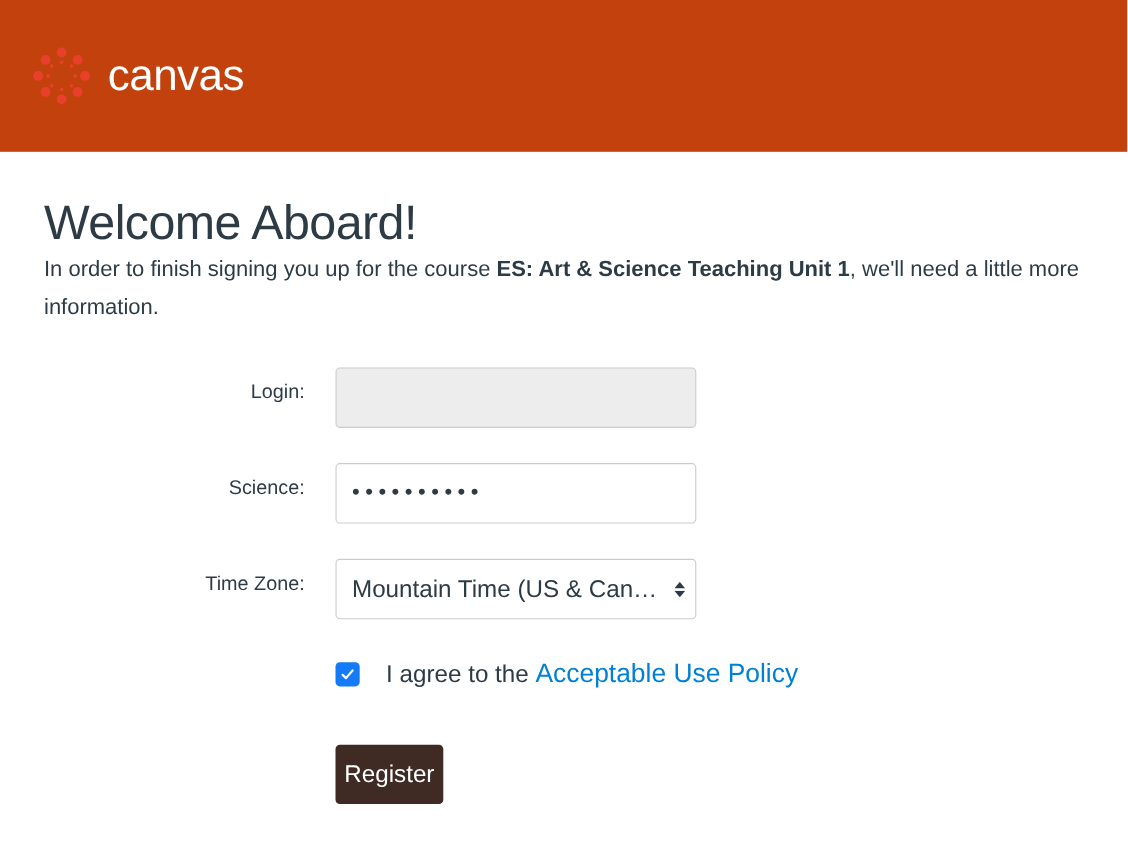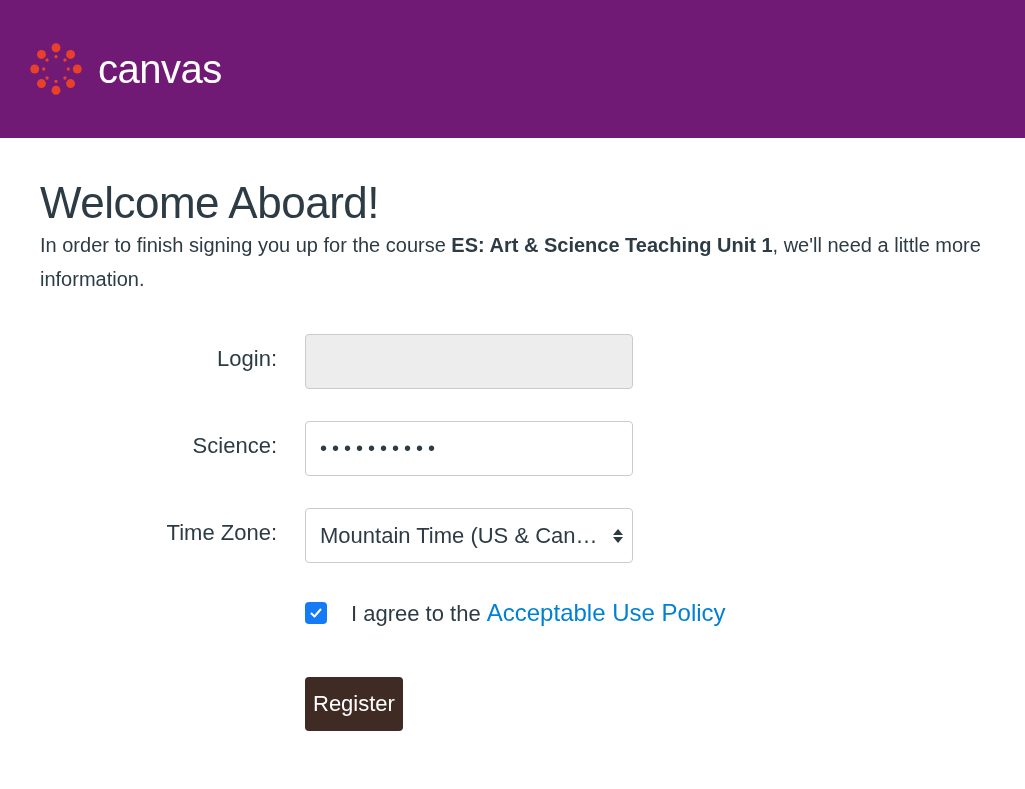--- a/index.html
+++ b/index.html
@@ -8,21 +8,21 @@
       padding: 0;
     }
     body {
       font-family: "Helvetica Neue", Helvetica, Arial, sans-serif;
       background: #ffffff;
       color: #2d3b45;
       width: 1025px;
       height: 789px;
     }
     .header {
-      background: #701a75;
+      background: #c2410c;
       height: 138px;
       display: flex;
       align-items: center;
       padding-left: 28px;
     }
     .logo-wrap {
       display: flex;
       align-items: center;
       gap: 14px;
     }
@@ -61,21 +61,21 @@
     .form-row {
       display: flex;
       align-items: flex-start;
       margin-bottom: 32px;
     }
     .form-label {
       width: 265px;
       text-align: right;
       padding-right: 28px;
       padding-top: 12px;
-      font-size: 22px;
+      font-size: 18px;
       color: #2d3b45;
     }
     .form-field {
       width: 328px;
     }
     .form-field-wide {
       flex: 1;
     }
     input[type="text"].text-input,
     input[type="password"].text-input {

